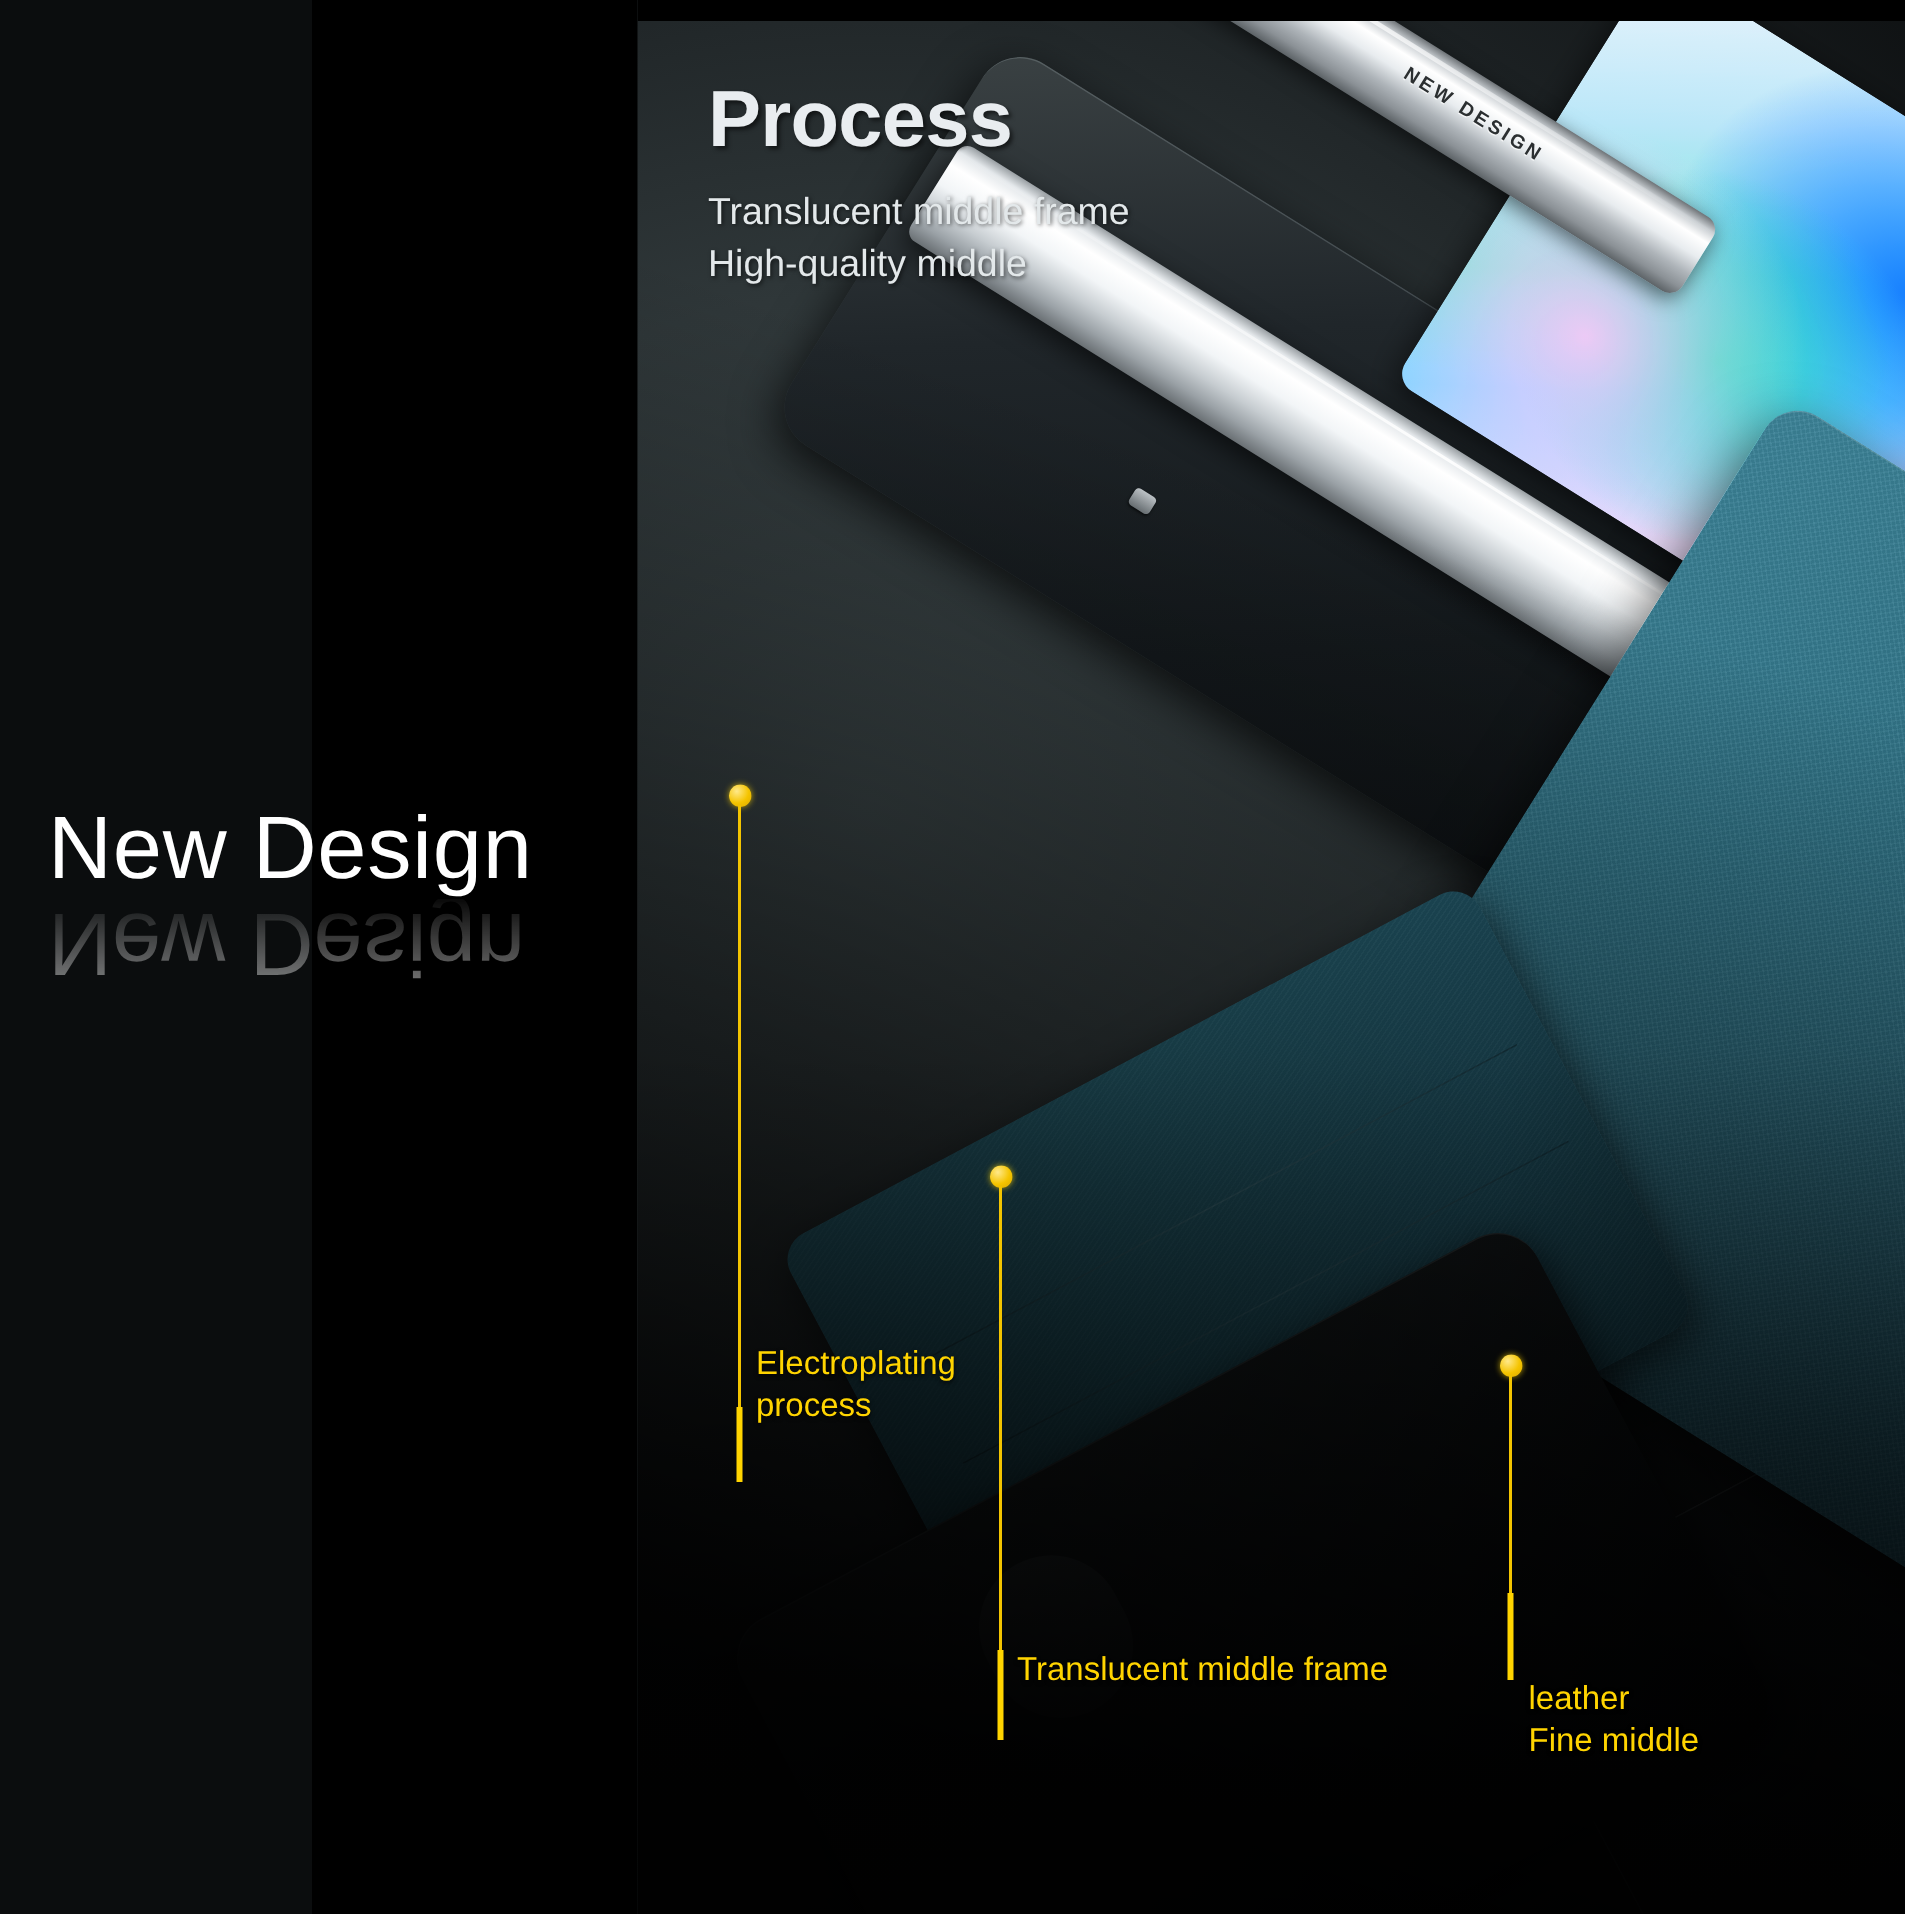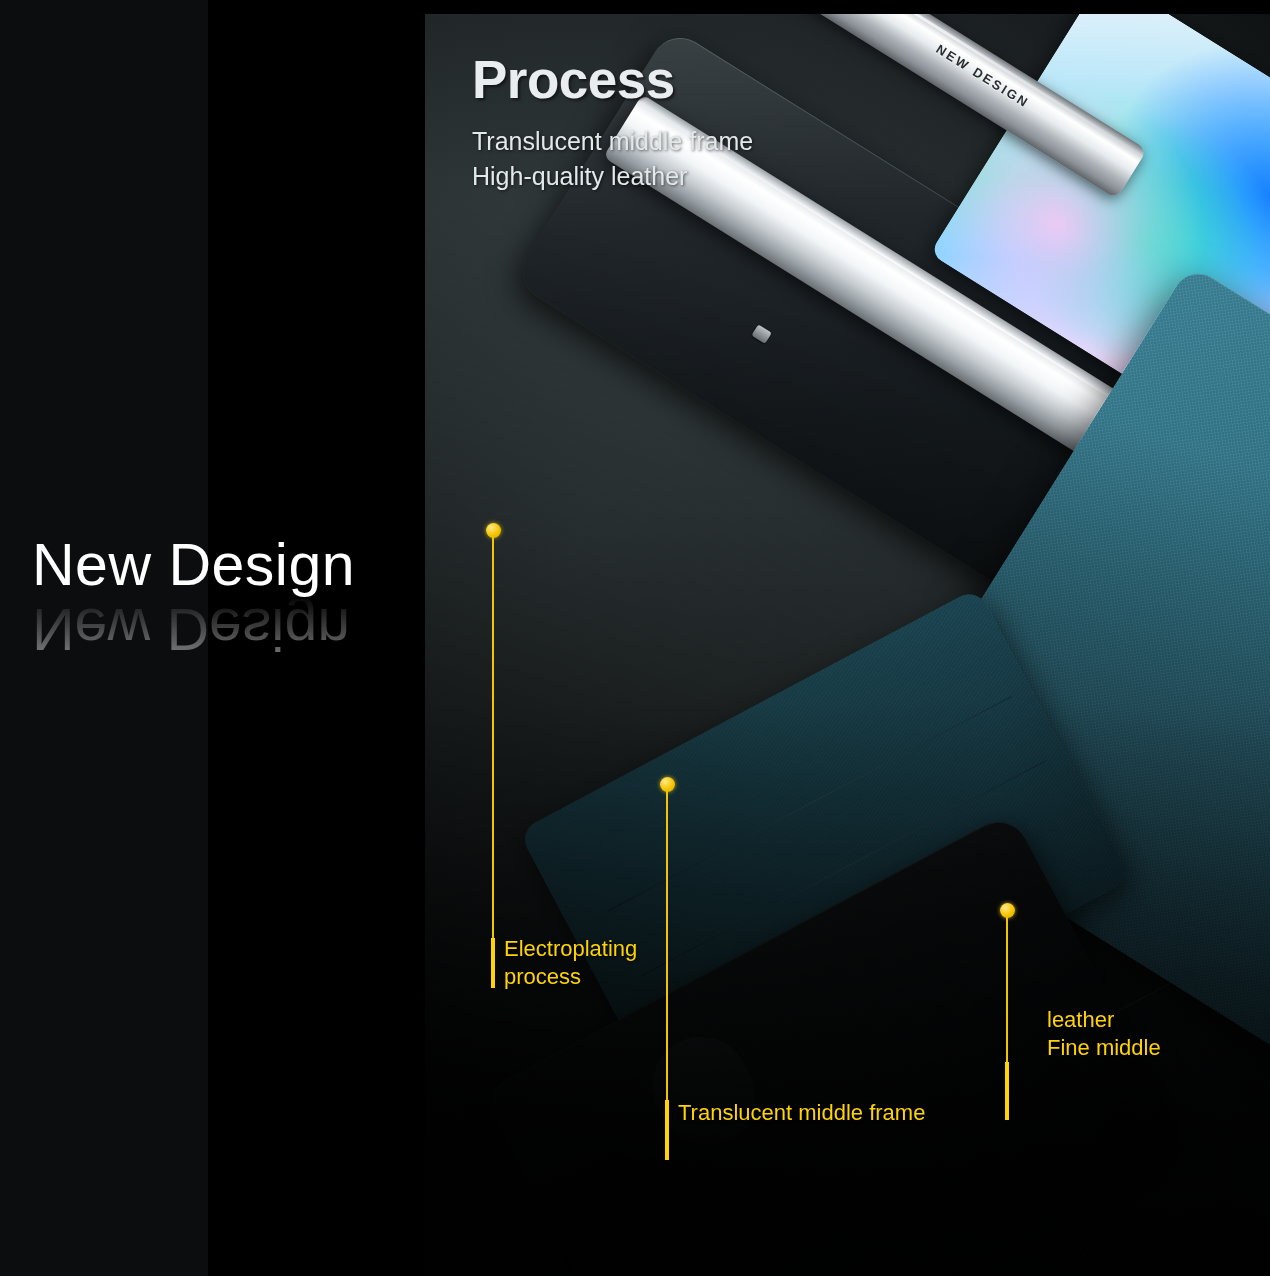--- a/index.html
+++ b/index.html
@@ -278,47 +278,47 @@
       </div>
     </div>
 
     <div class="photo-vignette"></div>
     <div class="photo-topborder"></div>
 
     <div class="heading">
       <div class="h-line">Process</div>
       <div class="sub">
         <div class="sub-line">Translucent middle frame</div>
-        <div class="sub-line">High-quality leather</div>
+        <div class="sub-line">High-quality middle</div>
       </div>
     </div>
 
     <div class="callout">
       <div class="dot" style="left:68px; top:530px;"></div>
       <div class="vline" style="left:68px; top:537px; height:408px;"></div>
       <div class="tickbar" style="left:66px; top:938px; height:50px;"></div>
-      <div class="ctext" style="left:79px; top:935px;">
+      <div class="ctext" style="left:79px; top:895px;">
         <div>Electroplating</div>
         <div>process</div>
       </div>
     </div>
 
     <div class="callout">
       <div class="dot" style="left:242px; top:784px;"></div>
       <div class="vline" style="left:242px; top:791px; height:320px;"></div>
       <div class="tickbar" style="left:240px; top:1100px; height:60px;"></div>
       <div class="ctext" style="left:253px; top:1099px;">
         <div>Translucent middle frame</div>
       </div>
     </div>
 
     <div class="callout">
       <div class="dot" style="left:582px; top:910px;"></div>
       <div class="vline" style="left:582px; top:917px; height:146px;"></div>
       <div class="tickbar" style="left:580px; top:1062px; height:58px;"></div>
-      <div class="ctext" style="left:594px; top:1006px;margin-left:28px;">
+      <div class="ctext" style="left:594px; top:1118px;">
         <div>leather</div>
         <div>Fine middle</div>
       </div>
     </div>
 
   </div>
 </div>
 
 </body></html>

